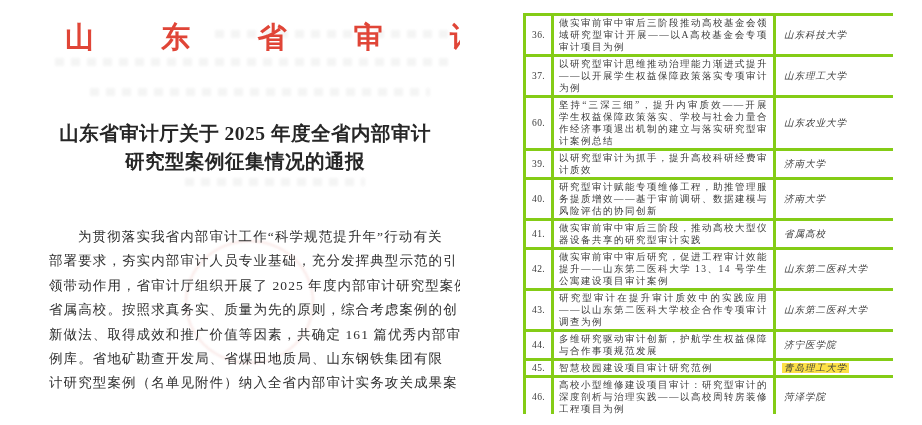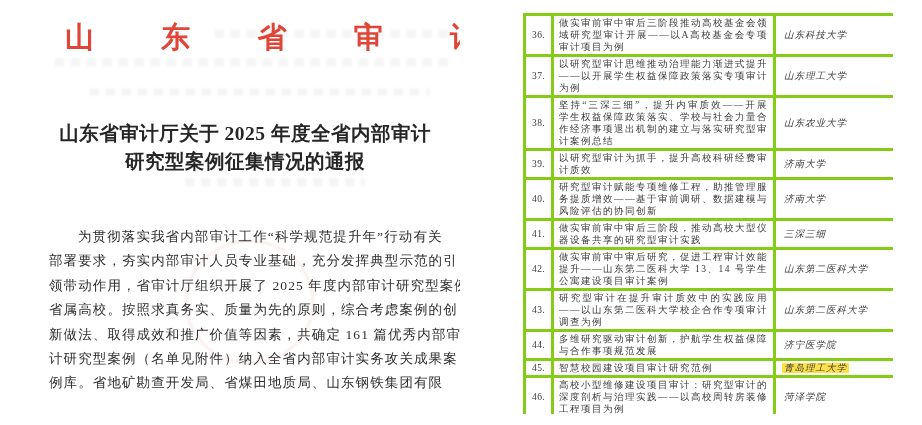--- a/index.html
+++ b/index.html
@@ -88,22 +88,22 @@
       <div>研究型案例征集情况的通报</div>
     </div>
 
 
     <div class="body-lines" id="bodyLines">
         <div class="bline indent">为贯彻落实我省内部审计工作“科学规范提升年”行动有关</div>
         <div class="bline">部署要求，夯实内部审计人员专业基础，充分发挥典型示范的引</div>
         <div class="bline">领带动作用，省审计厅组织开展了 2025 年度内部审计研究型案例</div>
         <div class="bline">省属高校。按照求真务实、质量为先的原则，综合考虑案例的创</div>
         <div class="bline">新做法、取得成效和推广价值等因素，共确定 161 篇优秀内部审</div>
+        <div class="bline">例库。省地矿勘查开发局、省煤田地质局、山东钢铁集团有限</div>
         <div class="bline">计研究型案例（名单见附件）纳入全省内部审计实务攻关成果案</div>
-        <div class="bline">例库。省地矿勘查开发局、省煤田地质局、山东钢铁集团有限</div>
       </div>
   </div>
 
   <div class="page-right">
     <div class="tbl-clip">
       <table class="tbl">
         <tbody id="tblBody">
             <tr>
     <td class="c-no">36.</td>
     <td class="c-title">做实审前审中审后三阶段推动高校基金会领域研究型审计开展——以A高校基金会专项审计项目为例</td>
@@ -112,21 +112,21 @@
     </td>
   </tr>
             <tr>
     <td class="c-no">37.</td>
     <td class="c-title">以研究型审计思维推动治理能力渐进式提升——以开展学生权益保障政策落实专项审计为例</td>
     <td class="c-org">
       <span class="org-text">山东理工大学</span>
     </td>
   </tr>
             <tr>
-    <td class="c-no">38.</td>
+    <td class="c-no">60.</td>
     <td class="c-title">坚持“三深三细”，提升内审质效——开展学生权益保障政策落实、学校与社会力量合作经济事项退出机制的建立与落实研究型审计案例总结</td>
     <td class="c-org">
       <span class="org-text">山东农业大学</span>
     </td>
   </tr>
             <tr>
     <td class="c-no">39.</td>
     <td class="c-title">以研究型审计为抓手，提升高校科研经费审计质效</td>
     <td class="c-org">
       <span class="org-text">济南大学</span>
@@ -136,21 +136,21 @@
     <td class="c-no">40.</td>
     <td class="c-title">研究型审计赋能专项维修工程，助推管理服务提质增效——基于审前调研、数据建模与风险评估的协同创新</td>
     <td class="c-org">
       <span class="org-text">济南大学</span>
     </td>
   </tr>
             <tr>
     <td class="c-no">41.</td>
     <td class="c-title">做实审前审中审后三阶段，推动高校大型仪器设备共享的研究型审计实践</td>
     <td class="c-org">
-      <span class="org-text">三深三细</span>
+      <span class="org-text">省属高校</span>
     </td>
   </tr>
             <tr>
     <td class="c-no">42.</td>
     <td class="c-title">做实审前审中审后研究，促进工程审计效能提升——山东第二医科大学 13、14 号学生公寓建设项目审计案例</td>
     <td class="c-org">
       <span class="org-text">山东第二医科大学</span>
     </td>
   </tr>
             <tr>

